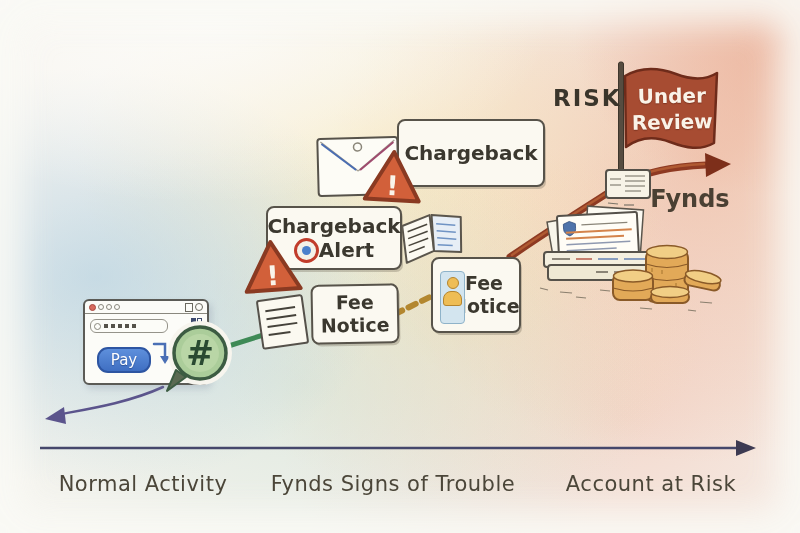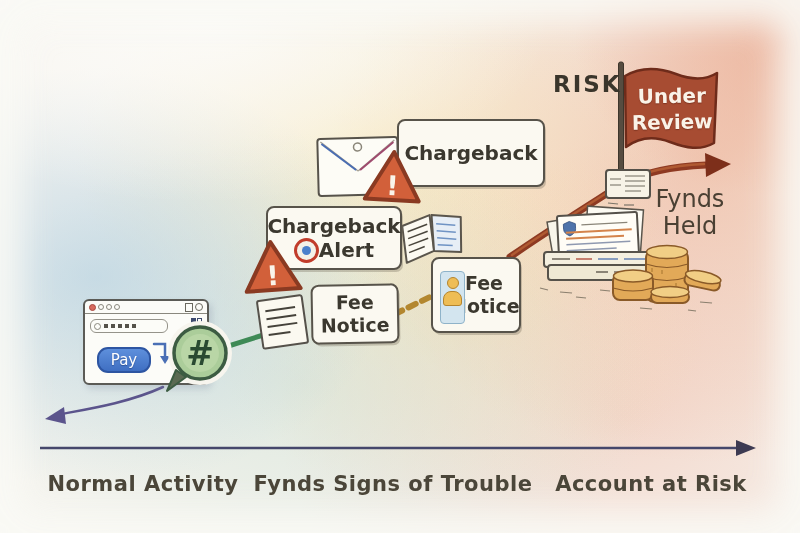--- a/index.html
+++ b/index.html
@@ -26,21 +26,21 @@
   
   .box{
     position:absolute;z-index:2;background:#fbf9f1;border:2px solid #57534a;
     border-radius:8px;box-shadow:2px 3px 0 -1px rgba(120,112,95,.35);
     display:flex;flex-direction:column;justify-content:center;align-items:center;
     font-weight:600;color:#3b382f;text-align:center;
   }
   .box .ln{line-height:1.2;}
   .stage-label{
     position:absolute;z-index:2;transform:translateX(-50%);
-    font-size:21px;font-weight:700;color:#4b4639;letter-spacing:.5px;white-space:nowrap;
+    font-size:21px;font-weight:400;color:#4b4639;letter-spacing:.5px;white-space:nowrap;
   }
   
   .record{width:19px;height:19px;border-radius:50%;border:3px solid #c13c2b;background:#f4f1e8;
     display:flex;align-items:center;justify-content:center;}
   .record-inner{width:9px;height:9px;border-radius:50%;background:#4a80cc;}
   
   .person-chip{position:absolute;left:7px;top:12px;width:23px;height:46px;background:#d3e5ef;
     border:1.5px solid #8fb3c9;border-radius:4px;display:flex;flex-direction:column;align-items:center;padding-top:5px;}
   .person-head{width:10px;height:10px;border-radius:50%;background:#eebd55;border:1.5px solid #b5852e;}
   .person-body{width:17px;height:13px;background:#eebd55;border:1.5px solid #b5852e;border-radius:8px 8px 3px 3px;margin-top:2px;}
@@ -66,24 +66,24 @@
   .pay-btn{position:absolute;left:12px;top:33px;width:50px;height:22px;border:2px solid #2d55a2;border-radius:11px;
     background:linear-gradient(#5e90dc,#3f6fc2);color:#fff;font-size:15px;font-weight:normal;
     display:flex;align-items:center;justify-content:center;text-shadow:0 1px 1px rgba(30,60,120,.6);}
   .mini-squares{position:absolute;right:5px;bottom:4px;display:flex;gap:2px;}
   .sq{width:4px;height:4px;background:#3d4a6e;}
 
   
   .flag-text{position:absolute;left:628px;top:83px;width:88px;z-index:2;text-align:center;
     color:#faf3e8;font-size:20px;font-weight:bold;line-height:26px;transform:rotate(-1deg);
     text-shadow:0 1px 1px rgba(90,30,15,.5);}
-  .risk-label{position:absolute;left:553px;top:71px;z-index:2;font-size:23px;font-weight:700;
+  .risk-label{position:absolute;left:553px;top:85px;z-index:2;font-size:23px;font-weight:700;
     letter-spacing:2px;color:#3a352b;}
   .funds-label{position:absolute;left:690px;top:186px;z-index:2;transform:translateX(-50%);
-    text-align:center;font-size:24px;font-weight:400;color:#4a4033;line-height:27px;white-space:nowrap;}
+    text-align:center;font-size:24px;font-weight:700;color:#4a4033;line-height:27px;white-space:nowrap;}
 </style>
 </head>
 <body>
 
 <div class="canvas">
 
   <svg class="scene" width="800" height="533" viewBox="0 0 800 533">
 
     <g>
       <line x1="40" y1="448" x2="737" y2="448" stroke="#45476b" stroke-width="2.5"></line>
@@ -307,20 +307,19 @@
 
   <div class="risk-label">RISK</div>
 
   <div class="flag-text">
     <div>Under</div>
     <div>Review</div>
   </div>
 
   <div class="funds-label">
     <div>Fynds</div>
-    <div>Held</div>
   </div>
 
   <div class="stage-label" style="left:143px;top:472px;">Normal Activity</div>
   <div class="stage-label" style="left:393px;top:472px;">Fynds Signs of Trouble</div>
   <div class="stage-label" style="left:651px;top:472px;">Account at Risk</div>
 
 </div>
 
 </body></html>

